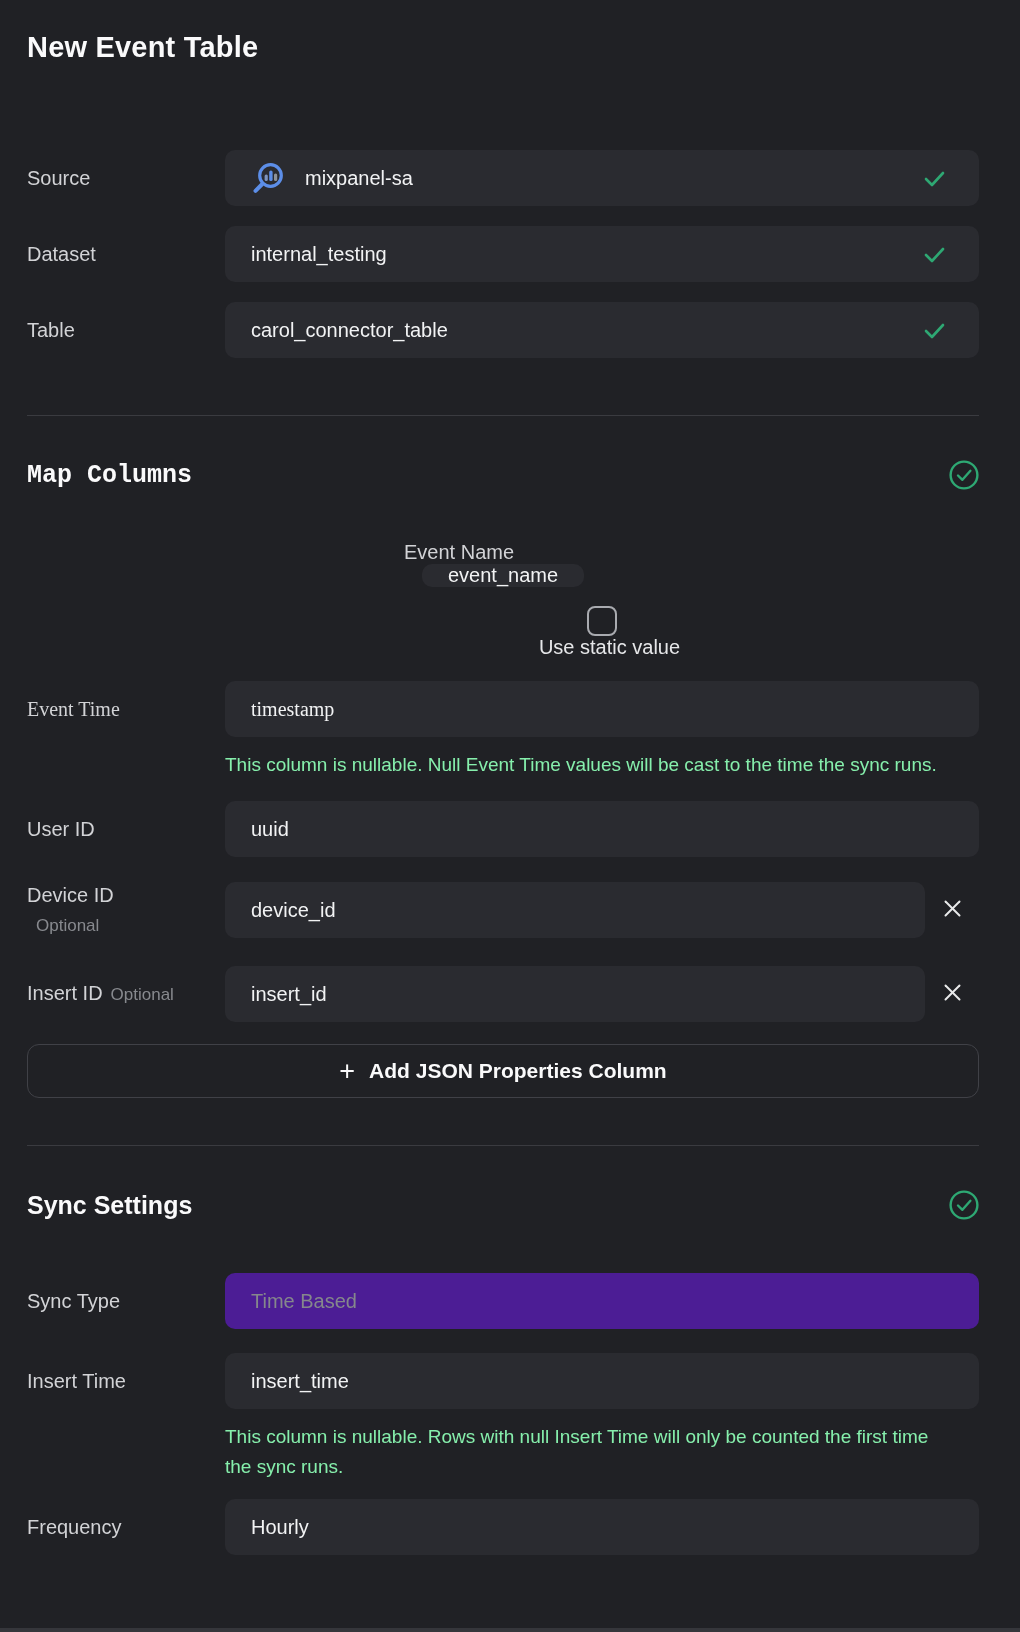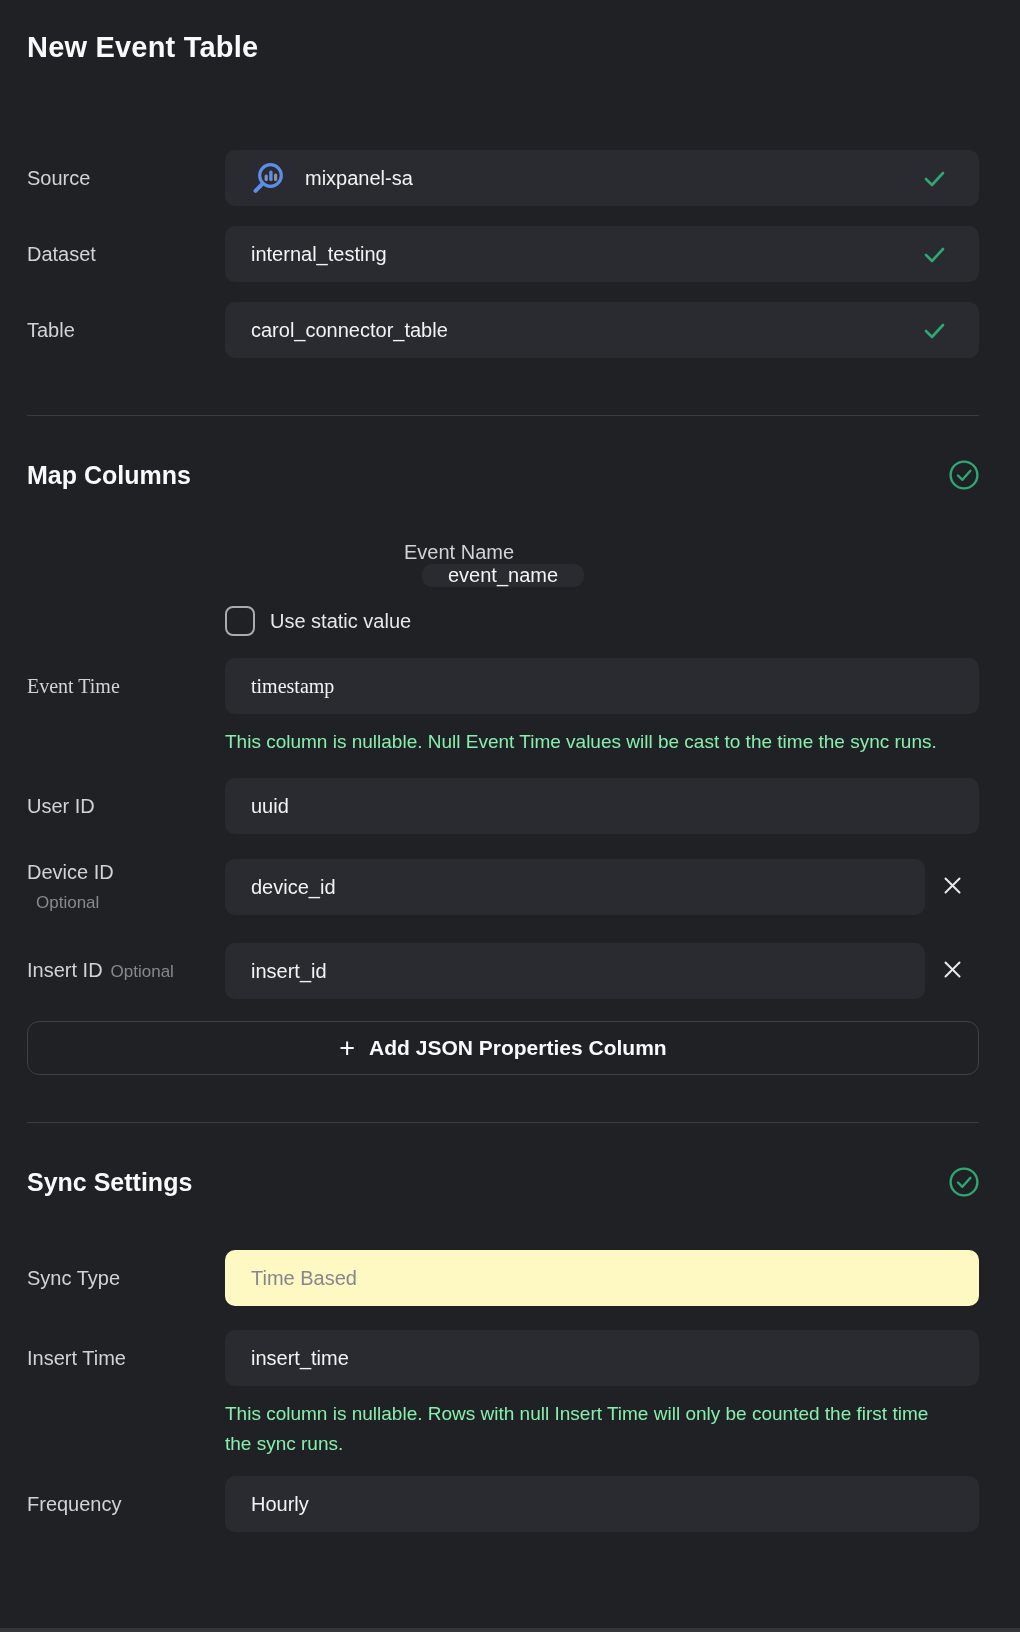--- a/index.html
+++ b/index.html
@@ -25,21 +25,21 @@
   .row-label .optional-under {
     display:block; font-size:17px; color:#87898e; margin-top:7px; padding-left:9px;
   }
   .optional-inline { font-size:17px; color:#87898e; margin-left:8px; font-weight:400; }
 
   .field {
     flex:1; height:56px; background:#2a2b30; border-radius:10px;
     display:flex; align-items:center; padding:0 26px;
     font-size:20px; font-weight:500; color:#f2f3f4;
   }
-  .field.disabled { background:#fef9c3; color:#85878c; font-weight:400;justify-content:flex-end; }
+  .field.disabled { background:#4c1d95; color:#85878c; font-weight:400;justify-content:flex-end; }
   .field .value { flex:1; }
   .field .valid-check { margin-left:16px; margin-right:8px; flex-shrink:0; display:flex; }
 
   .source-icon { display:flex; margin-right:20px; flex-shrink:0; }
 
   .x-slot { width:54px; flex-shrink:0; display:flex; justify-content:center; align-items:center; }
   .x-btn { background:none; border:none; cursor:pointer; display:flex; padding:6px; }
 
   .divider { height:1px; background:#3a3b40; }
 
@@ -69,23 +69,23 @@
   .add-btn .add-label { font-size:21px; font-weight:700; }
 
   .footer-edge {
     position:absolute; left:0; bottom:0; width:100%; height:4px; background:#35363b;
   }
 
   
   .mt-source { margin-top:86px; }
   .mt-20 { margin-top:20px; }
   .mt-div1 { margin-top:57px; }
-  .mt-head1 { margin-top:44px; }
+  .mt-head1 { margin-top:44px;font-family:Liberation Mono, monospace; }
   .mt-eventname { margin-top:50px;flex-direction:column; }
-  .mt-checkbox { margin-top:19px; }
+  .mt-checkbox { margin-top:19px;flex-direction:column; }
   .mt-eventtime { margin-top:22px;font-family:Liberation Serif, serif; }
   .mt-warn1 { margin-top:13px; }
   .mt-userid { margin-top:21px;align-items:center; }
   .mt-device { margin-top:25px; }
   .mt-insertid { margin-top:28px; }
   .mt-div2 { margin-top:47px; }
   .mt-head2 { margin-top:44px; }
   .mt-synctype { margin-top:53px; }
   .mt-inserttime { margin-top:24px; }
   .mt-warn2 { margin-top:13px; }

